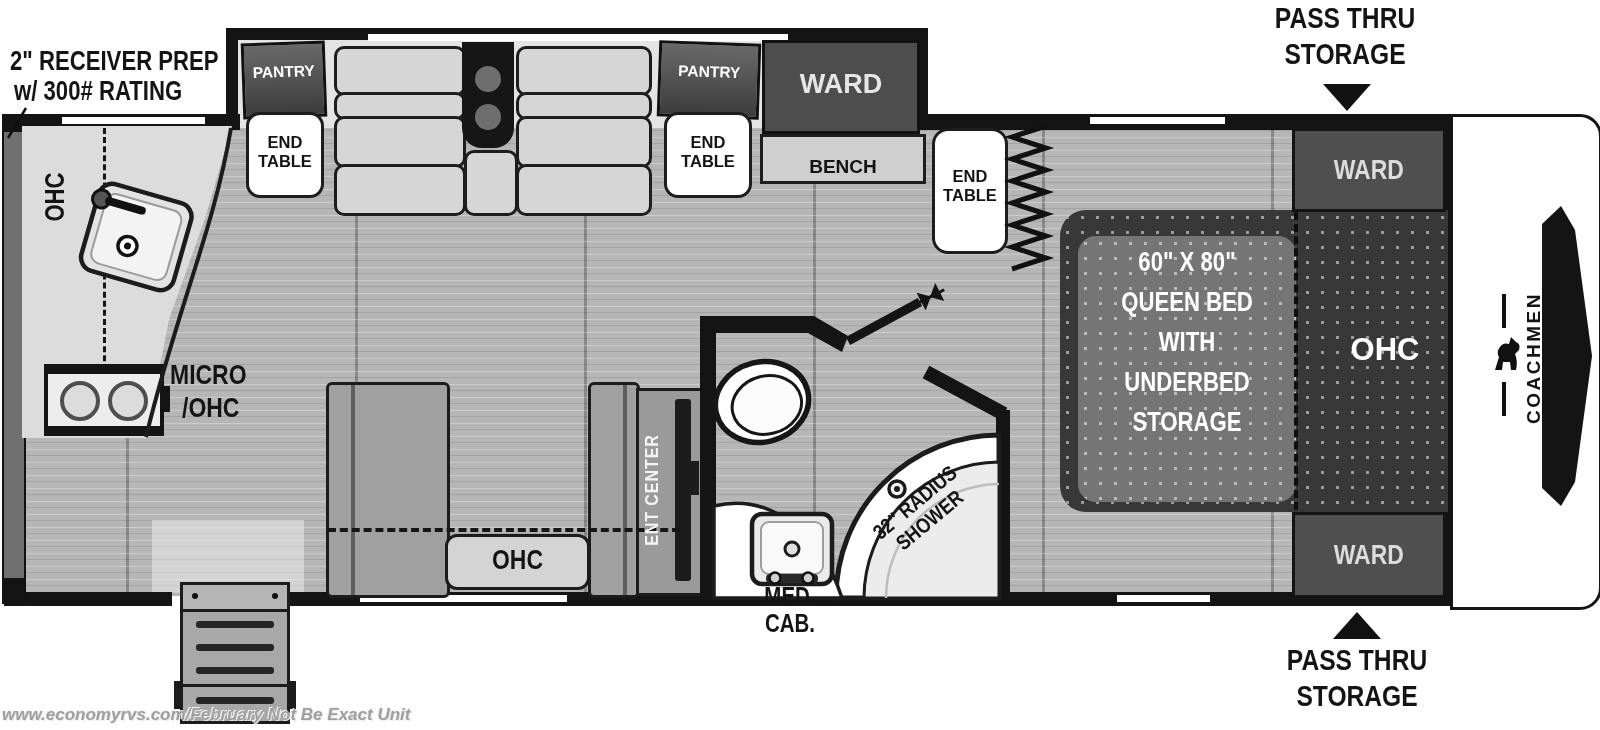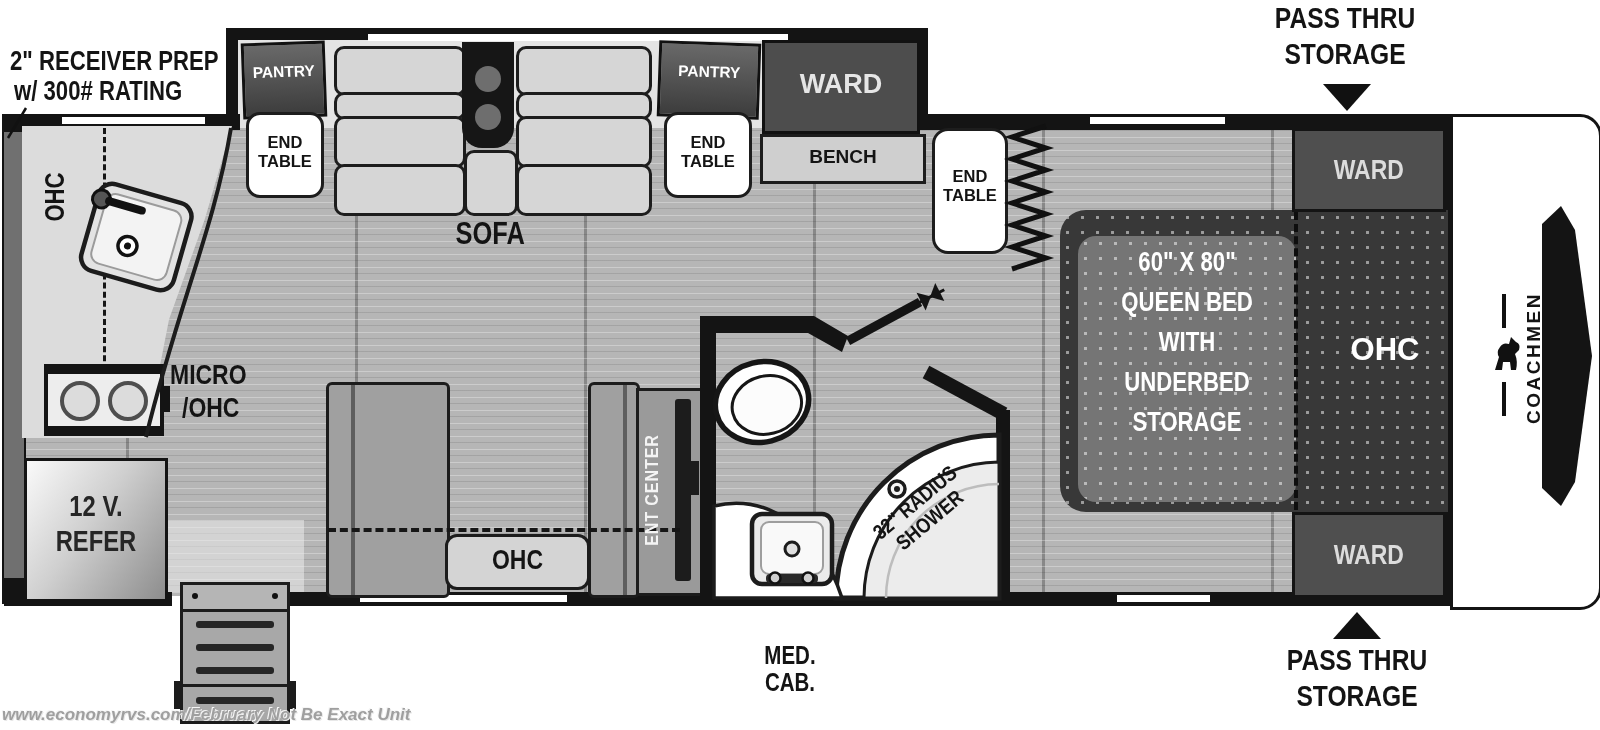--- a/index.html
+++ b/index.html
@@ -65,53 +65,46 @@
     <div style="position:absolute;left:0;top:0;right:0;height:6px;background:#141414;"></div>
     <div style="position:absolute;left:0;bottom:0;right:0;height:6px;background:#141414;"></div>
     <div style="position:absolute;left:12px;top:13px;width:32px;height:32px;border-radius:50%;border:4px solid #4e4e4e;background:#dcdcdc;"></div>
     <div style="position:absolute;left:60px;top:13px;width:32px;height:32px;border-radius:50%;border:4px solid #4e4e4e;background:#dcdcdc;"></div>
     <div style="position:absolute;right:-10px;top:18px;width:10px;height:26px;background:#141414;"></div>
   </div>
   <div class="a lbl" style="left:170px;top:358px;font-size:28px;line-height:33px;">
     <div class="cxl">MICRO</div>
     <div class="cxl" style="margin-left:12px;">/OHC</div>
   </div>
-  <div class="a" style="left:24px;top:458px;width:138px;height:138px;background:linear-gradient(125deg,#fafafa 0%,#cfcfcf 45%,#8d8d8d 100%);border:3.5px solid #141414;">
-    <div class="lbl c" style="margin-top:28px;font-size:29px;line-height:35px;color:#262626;">
-      <div class="cx">12 V.</div>
-      <div class="cx">REFER</div>
-    </div>
-  </div>
 
   <div class="cushion" style="left:334px;top:46px;width:126px;height:44px;"></div>
   <div class="cushion" style="left:516px;top:46px;width:130px;height:44px;"></div>
   <div class="cushion" style="left:334px;top:92px;width:126px;height:22px;"></div>
   <div class="cushion" style="left:516px;top:92px;width:130px;height:22px;"></div>
   <div class="cushion" style="left:334px;top:116px;width:126px;height:46px;"></div>
   <div class="cushion" style="left:516px;top:116px;width:130px;height:46px;"></div>
   <div class="cushion" style="left:334px;top:164px;width:126px;height:46px;"></div>
   <div class="cushion" style="left:516px;top:164px;width:130px;height:46px;"></div>
   <div class="cushion" style="left:464px;top:150px;width:48px;height:60px;"></div>
   <div class="a" style="left:462px;top:42px;width:52px;height:106px;background:#161616;border-radius:0 0 20px 20px;">
     <div style="position:absolute;left:13px;top:24px;width:26px;height:26px;border-radius:50%;background:#6e6e6e;"></div>
     <div style="position:absolute;left:13px;top:62px;width:26px;height:26px;border-radius:50%;background:#6e6e6e;"></div>
   </div>
-  <div class="a lbl c" style="left:410px;top:216px;width:160px;font-size:31px;"><span class="cx" style="display:inline-block">SOFA</span></div>
 
   <div class="darkcab" style="left:242px;top:42px;width:78px;height:70px;transform:rotate(-2deg);">
     <div class="lbl c" style="margin-top:18px;color:#fff;font-size:15.5px;">PANTRY</div>
   </div>
   <div class="darkcab" style="left:658px;top:42px;width:96px;height:70px;transform:rotate(2deg);">
     <div class="lbl c" style="margin-top:18px;color:#fff;font-size:15.5px;">PANTRY</div>
   </div>
   <div class="darkcab" style="left:762px;top:40px;width:152px;height:88px;background:#4d4d4d;">
     <div class="lbl c" style="margin-top:26px;color:#e6e6e6;font-size:27px;">WARD</div>
   </div>
   <div class="a" style="left:760px;top:134px;width:160px;height:44px;background:#cfcfcf;border:3px solid #1d1d1d;">
-    <div class="lbl c" style="margin-top:9px;font-size:19px;">BENCH</div>
+    <div class="lbl c" style="margin-top:19px;font-size:19px;">BENCH</div>
   </div>
 
   <div class="whitebox" style="left:246px;top:112px;width:72px;height:80px;">
     <div class="lbl c" style="margin-top:18px;font-size:16.5px;line-height:19px;">
       <div>END</div>
       <div>TABLE</div>
     </div>
   </div>
   <div class="whitebox" style="left:664px;top:112px;width:82px;height:80px;">
     <div class="lbl c" style="margin-top:18px;font-size:16.5px;line-height:19px;">
@@ -211,21 +204,21 @@
       <rect x="766" y="574" width="52" height="9" rx="4" fill="#2a2a2a"></rect>
       <circle cx="775" cy="578" r="5.5" fill="#cfcfcf" stroke="#111" stroke-width="2.5"></circle>
       <circle cx="808" cy="578" r="5.5" fill="#cfcfcf" stroke="#111" stroke-width="2.5"></circle>
     </g>
   </svg>
 
   <div class="a lbl c" style="left:842px;top:488px;width:160px;font-size:21px;line-height:23px;transform:rotate(-40deg) scaleX(.85);">
     <div>32" RADIUS</div>
     <div>SHOWER</div>
   </div>
-  <div class="a lbl c" style="left:738px;top:642px;width:104px;font-size:25px;line-height:27px;">
+  <div class="a lbl c" style="left:738px;top:583px;width:104px;font-size:25px;line-height:27px;">
     <div class="cx">MED.</div>
     <div class="cx">CAB.</div>
   </div>
 
   <div class="a lbl" style="left:10px;top:46px;font-size:27px;line-height:30px;">
     <div class="cxl">2" RECEIVER PREP</div>
     <div class="cxl" style="margin-left:4px;">w/ 300# RATING</div>
   </div>
   <div class="a lbl c" style="left:1205px;top:0px;width:280px;font-size:30px;line-height:36px;">
     <div class="cx">PASS THRU</div>

